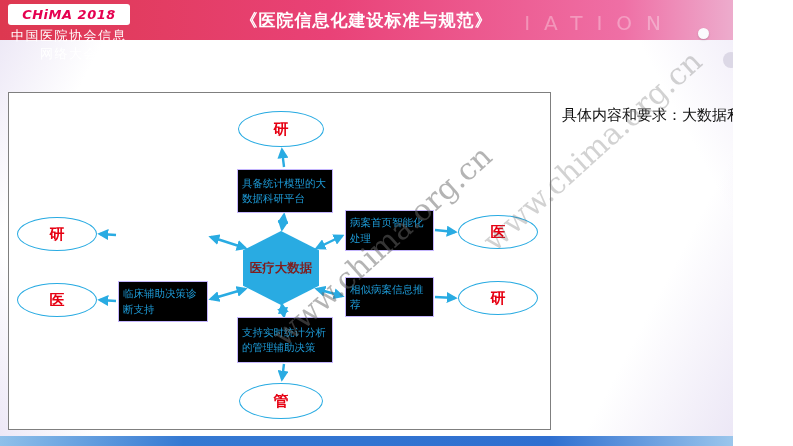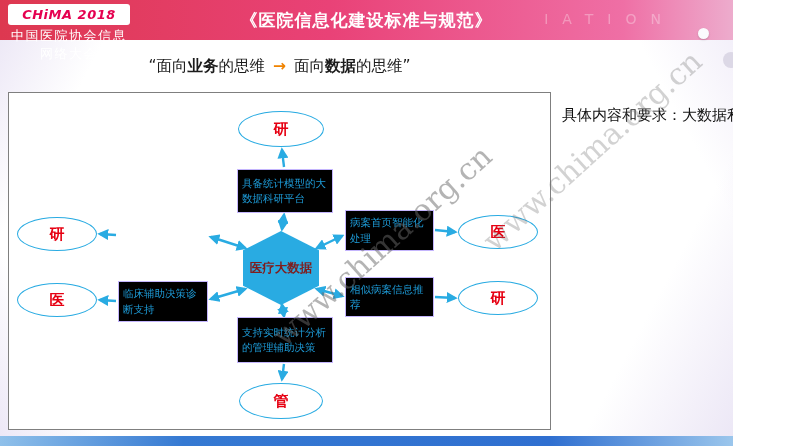--- a/index.html
+++ b/index.html
@@ -16,21 +16,21 @@
   }
   
   .topbar { position:absolute; top:0; left:0; width:100%; height:40px;
     background:linear-gradient(90deg,#dd3850 0%, #e94277 45%, #ef6fa5 85%, #edaccd 100%); z-index:4; }
   .logo-box { position:absolute; left:8px; top:4px; width:122px; height:21px; background:#fff; border-radius:3px;
     color:#e5004f; font-weight:700; font-style:italic; font-size:13px; letter-spacing:.5px;
     display:flex; align-items:center; justify-content:center; }
   .logo-sub { position:absolute; left:8px; top:27px; width:122px; color:#fff; font-size:13px; letter-spacing:1.5px; text-align:center; }
   .slide-title { position:absolute; top:0; left:0; right:0; height:40px; display:flex; align-items:center; justify-content:center;
     color:#fff; font-size:17px; font-weight:700; letter-spacing:1px; }
-  .hdr-wm { position:absolute; right:58px; top:11px; color:rgba(255,255,255,.32); font-size:14px; letter-spacing:14px; }
+  .hdr-wm { position:absolute; right:58px; top:11px; color:rgba(255,255,255,.32); font-size:20px; letter-spacing:14px; }
   .dot1 { position:absolute; right:24px; top:28px; width:11px; height:11px; border-radius:50%; background:#fbfafd;
     box-shadow:0 1px 2px rgba(0,0,0,.18); z-index:6; }
   .dot2 { position:absolute; right:-6px; top:52px; width:16px; height:16px; border-radius:50%; background:#dcd8e6; z-index:6; }
   
   .subtitle { position:absolute; top:56px; left:8px; width:543px; text-align:center; font-size:15.5px; color:#1c1c1c; z-index:2; }
   .subtitle .b { font-weight:700; }
   .subtitle .arrow { color:#f08300; font-weight:700; padding:0 3px; }
   
   .diagram { position:absolute; left:8px; top:92px; width:543px; height:338px; background:#fff; border:1px solid #7f7f7f; z-index:1; }
   .arrows { position:absolute; left:0; top:0; width:543px; height:338px; }
@@ -75,21 +75,20 @@
   <header class="topbar">
     <div class="logo-box">CHiMA 2018</div>
     <div class="logo-sub">中国医院协会信息网络大会</div>
     <div class="slide-title">《医院信息化建设标准与规范》</div>
     <div class="hdr-wm">IATION</div>
   </header>
 
   <span class="dot1"></span>
   <span class="dot2"></span>
 
-  <div class="subtitle"><span>“面向</span><span class="b">业务</span><span>的思维 </span><span class="arrow">→</span><span> 面向</span><span class="b">数据</span><span>的思维”</span></div>
 
   <div class="diagram">
     <svg class="arrows" viewBox="0 0 543 338">
       <defs>
         <marker id="ah" viewBox="0 0 10 10" refX="7.5" refY="5" markerWidth="4.6" markerHeight="4.6" orient="auto-start-reverse">
           <path d="M0,0 L10,5 L0,10 Z" fill="#29abe2"></path>
         </marker>
       </defs>
       <g stroke="#29abe2" stroke-width="2.4">
         <line x1="275" y1="74" x2="273" y2="57" marker-end="url(#ah)"></line>

